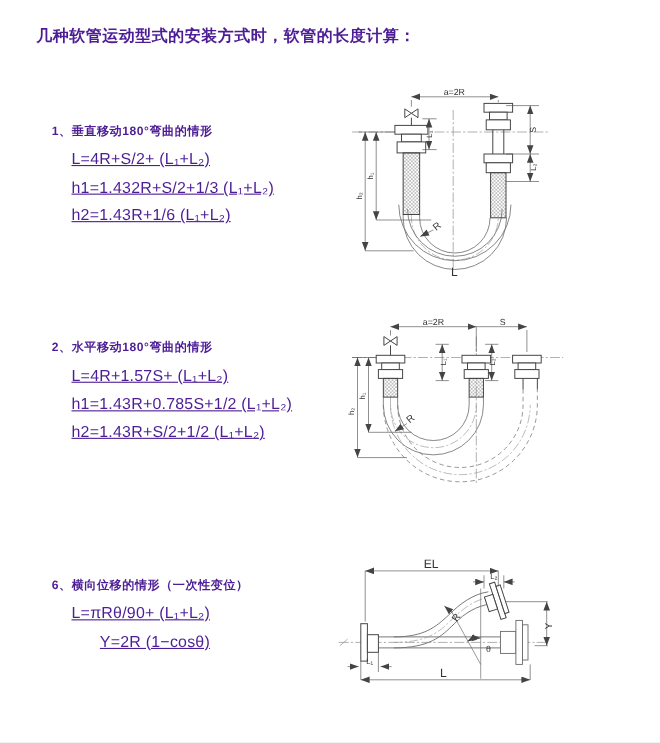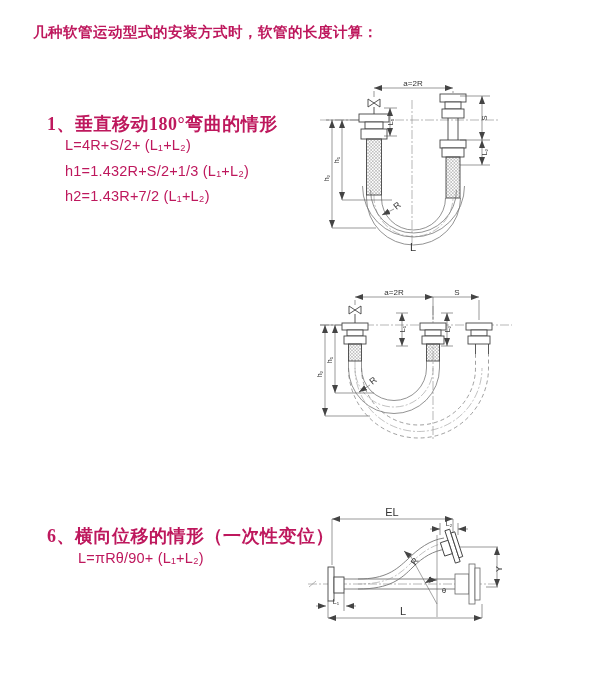--- a/index.html
+++ b/index.html
@@ -1,40 +1,40 @@
 <!DOCTYPE html>
 <html><head>
 <meta charset="utf-8">
 <style>
   html,body{margin:0;padding:0;background:#e8e8e8;}
   .page{
     position:relative;width:600px;height:675px;background:#ffffff;
-    font-family:"Liberation Sans","DejaVu Sans",sans-serif;color:#be185d;
+    font-family:"Liberation Sans","DejaVu Sans",sans-serif;color:#4c1d95;
     overflow:hidden;margin:0 auto;
   }
   .abs{position:absolute;}
   .title{left:33px;top:23px;font-size:14.5px;font-weight:bold;letter-spacing:.5px;}
-  .sec-head{font-size:18px;font-weight:bold;letter-spacing:.5px;font-family:Liberation Serif, serif;}
+  .sec-head{font-size:11px;font-weight:bold;letter-spacing:.5px;}
   .formulas{font-size:14.5px;line-height:25.6px;letter-spacing:.2px;font-weight:500;}
-  .formulas div{white-space:pre;}
+  .formulas div{white-space:pre;text-decoration:underline;}
   svg text{font-family:"Liberation Sans","DejaVu Sans",sans-serif;fill:#333;}
   svg{overflow:visible;}
 </style>
 </head>
 <body>
 
 <div class="page">
 
   <div class="abs title">几种软管运动型式的安装方式时，软管的长度计算：</div>
 
   <div class="abs sec-head" style="left:47px;top:112px;">1、垂直移动180°弯曲的情形</div>
   <div class="abs formulas" style="left:65px;top:133px;">
     <div>L=4R+S/2+ (L₁+L₂)</div>
     <div>h1=1.432R+S/2+1/3 (L₁+L₂)</div>
-    <div>h2=1.43R+7/2 (L₁+L₂)</div>
+    <div>h2=1.43R+1/6 (L₁+L₂)</div>
   </div>
 
   <svg class="abs" style="left:312px;top:78px;" width="288" height="178" viewBox="0 0 288 178">
     <defs>
       <marker id="ar1" markerWidth="9" markerHeight="8" refX="8" refY="3" orient="auto-start-reverse" markerUnits="userSpaceOnUse">
         <path d="M0,0 L8,3 L0,6 z" fill="#444"></path>
       </marker>
       <pattern id="bd1" width="3.2" height="3.2" patternUnits="userSpaceOnUse">
         <path d="M0,0 L3.2,3.2 M3.2,0 L0,3.2" stroke="#999" stroke-width="0.5"></path>
       </pattern>
@@ -94,20 +94,26 @@
     <text x="101" y="8" font-size="8" text-anchor="middle">a=2R</text>
     <text x="81" y="44" font-size="7" text-anchor="middle" transform="rotate(-90 81 44)">L₁</text>
     <text x="175" y="40" font-size="8" text-anchor="middle" transform="rotate(-90 175 40)">S</text>
     <text x="175" y="74" font-size="7" text-anchor="middle" transform="rotate(-90 175 74)">L₂</text>
     <text x="27" y="82" font-size="7" text-anchor="middle" transform="rotate(-90 27 82)">h₁</text>
     <text x="17" y="100" font-size="7" text-anchor="middle" transform="rotate(-90 17 100)">h₂</text>
     <text x="87" y="130" font-size="9" text-anchor="middle" transform="rotate(-40 87 130)">R</text>
     <text x="101" y="173" font-size="11" text-anchor="middle">L</text>
   </svg>
 
+  <div class="abs sec-head" style="left:47px;top:308px;">2、水平移动180°弯曲的情形</div>
+  <div class="abs formulas" style="left:65px;top:330px;">
+    <div>L=4R+1.57S+ (L₁+L₂)</div>
+    <div>h1=1.43R+0.785S+1/2 (L₁+L₂)</div>
+    <div>h2=1.43R+S/2+1/2 (L₁+L₂)</div>
+  </div>
 
   <svg class="abs" style="left:312px;top:288px;" width="288" height="175" viewBox="0 0 288 175">
     <defs>
       <marker id="ar2" markerWidth="9" markerHeight="8" refX="8" refY="3" orient="auto-start-reverse" markerUnits="userSpaceOnUse">
         <path d="M0,0 L8,3 L0,6 z" fill="#444"></path>
       </marker>
       <pattern id="bd2" width="3.2" height="3.2" patternUnits="userSpaceOnUse">
         <path d="M0,0 L3.2,3.2 M3.2,0 L0,3.2" stroke="#999" stroke-width="0.5"></path>
       </pattern>
     </defs>
@@ -172,22 +178,23 @@
     <text x="82" y="7" font-size="8" text-anchor="middle">a=2R</text>
     <text x="145" y="7" font-size="8" text-anchor="middle">S</text>
     <text x="93" y="41" font-size="7" text-anchor="middle" transform="rotate(-90 93 41)">L₁</text>
     <text x="138" y="41" font-size="7" text-anchor="middle" transform="rotate(-90 138 41)">L₂</text>
     <text x="20" y="72" font-size="7" text-anchor="middle" transform="rotate(-90 20 72)">h₁</text>
     <text x="10" y="86" font-size="7" text-anchor="middle" transform="rotate(-90 10 86)">h₂</text>
     <text x="63" y="95" font-size="9" text-anchor="middle" transform="rotate(-40 63 95)">R</text>
   </svg>
 
   <div class="abs sec-head" style="left:47px;top:524px;">6、横向位移的情形（一次性变位）</div>
-  <div class="abs formulas" style="left:78px;top:546px;text-align:right;">
+  <div class="abs formulas" style="left:65px;top:546px;text-align:right;">
     <div>L=πRθ/90+ (L₁+L₂)</div>
+    <div>Y=2R (1−cosθ)</div>
   </div>
 
   <svg class="abs" style="left:300px;top:505px;" width="300" height="140" viewBox="0 0 300 140">
     <defs>
       <marker id="ar3" markerWidth="9" markerHeight="8" refX="8" refY="3" orient="auto-start-reverse" markerUnits="userSpaceOnUse">
         <path d="M0,0 L8,3 L0,6 z" fill="#444"></path>
       </marker>
     </defs>
 
     <g stroke="#888" stroke-width="0.6" fill="none">

